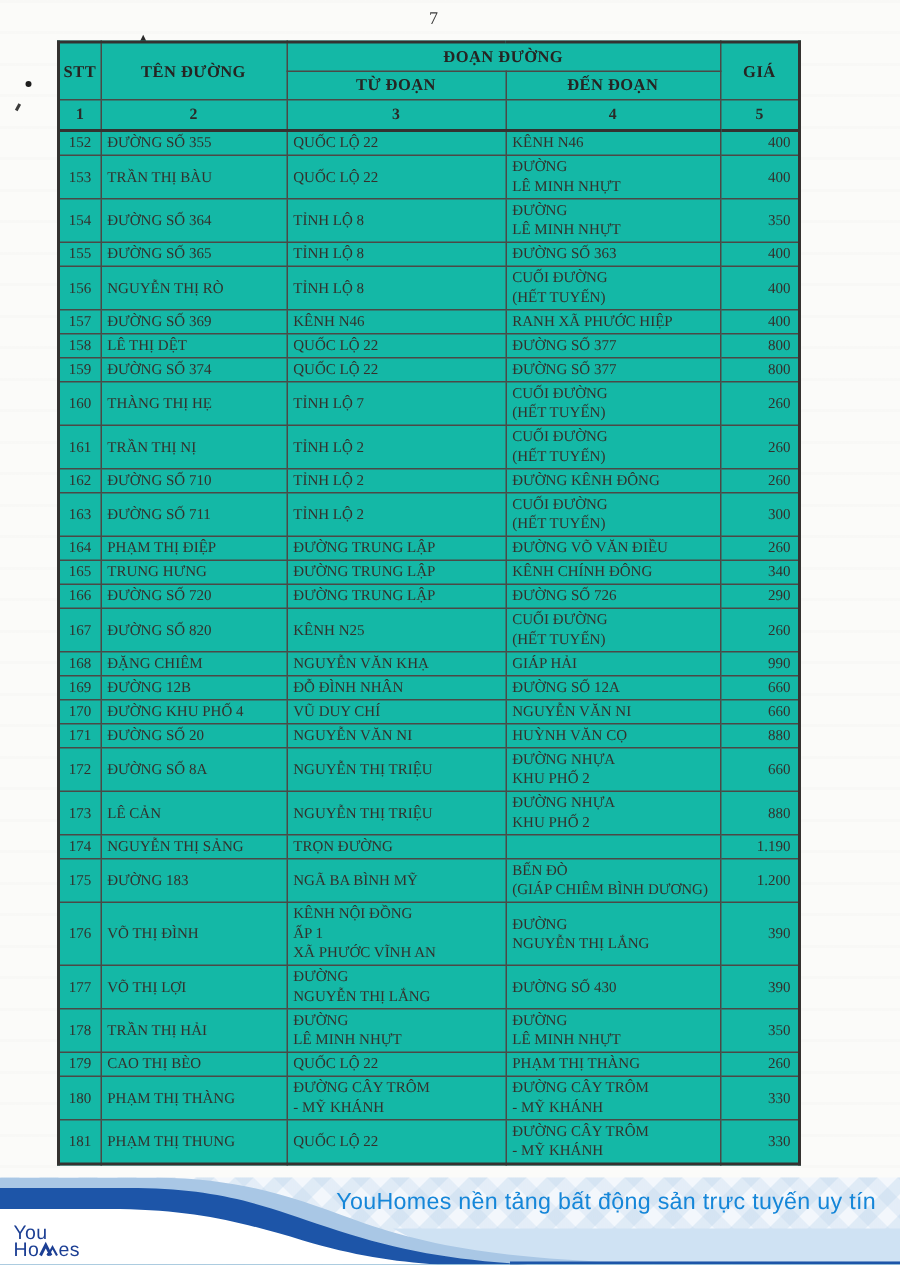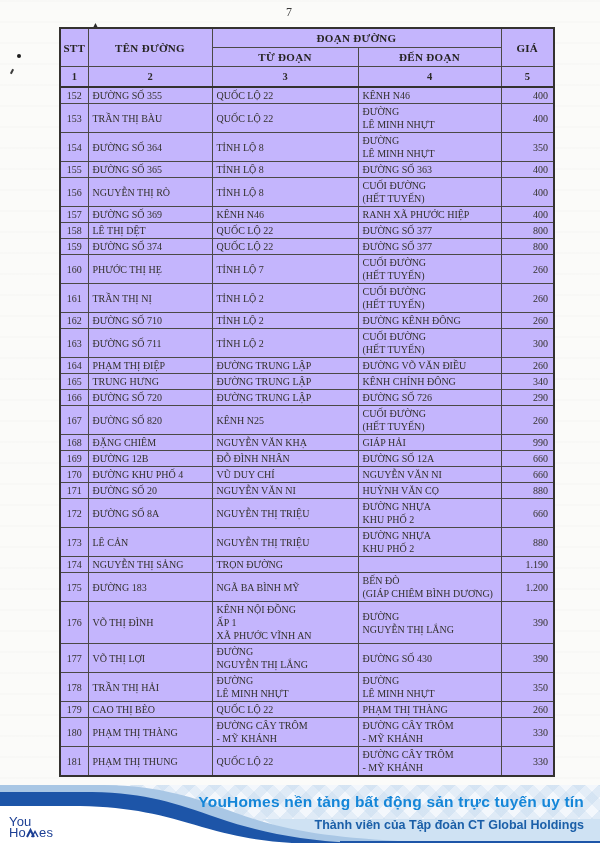--- a/index.html
+++ b/index.html
@@ -16,23 +16,23 @@
   }
   .page-number{
     position:absolute;top:5px;left:286px;font-size:12px;color:#3a3a3a;
   }
   
   .speck-triangle{position:absolute;top:22px;left:92px;font-size:7px;color:#2a2a2a;line-height:1;}
   .speck-dot{position:absolute;top:54px;left:17px;width:4px;height:4px;border-radius:50%;background:#1d1d1d;}
   .speck-dash{position:absolute;top:69px;left:11px;width:2px;height:5px;background:#3c3c3c;transform:rotate(28deg);}
 
   table.price-table{
-    position:absolute;top:27px;left:59px;width:494px;
+    position:absolute;top:27px;left:38px;width:494px;
     border-collapse:collapse;table-layout:fixed;
-    background:#c4b5fd;
+    background:#14b8a6;
     padding-left:23px;
   }
   table.price-table,
   table.price-table th,
   table.price-table td{
     border:1px solid #4b4946;
   }
   table.price-table{border:2px solid #343230;}
   thead th{
     font-size:11px;font-weight:bold;color:#262422;
@@ -57,21 +57,21 @@
     background:
       linear-gradient(135deg,rgba(173,203,231,.28) 25%,transparent 25%,transparent 50%,rgba(173,203,231,.28) 50%,rgba(173,203,231,.28) 75%,transparent 75%),
       linear-gradient(45deg,rgba(173,203,231,.22) 25%,transparent 25%,transparent 50%,rgba(173,203,231,.22) 50%,rgba(173,203,231,.22) 75%,transparent 75%),
       #f3f7fc;
     background-size:26px 26px,26px 26px;
     font-family:"Liberation Sans","DejaVu Sans",sans-serif;
   }
   .ribbon-svg{position:absolute;inset:0;display:block;}
   .footer-tagline{
     position:absolute;top:8px;right:16px;
-    font-size:15.5px;font-weight:bold;color:var(--c-tagline,#1586d8);
+    font-size:15.5px;font-weight:normal;color:var(--c-tagline,#1586d8);
     white-space:nowrap;letter-spacing:.2px;
   }
   .footer-membership{
     position:absolute;top:33px;right:16px;
     font-size:12.5px;font-weight:bold;color:var(--c-membership,#1b5fa8);
     white-space:nowrap;
   }
   .footer-logo{
     position:absolute;left:9px;bottom:5px;
     color:var(--c-logo,#1c3f94);font-weight:normal;line-height:11px;font-size:13px;
@@ -174,21 +174,21 @@
       </tr>
       <tr>
         <td class="c-stt">159</td>
         <td class="c-name">ĐƯỜNG SỐ 374</td>
         <td class="c-from">QUỐC LỘ 22</td>
         <td class="c-to">ĐƯỜNG SỐ 377</td>
         <td class="c-price">800</td>
       </tr>
       <tr>
         <td class="c-stt">160</td>
-        <td class="c-name">PHƯỚC THỊ HẸ</td>
+        <td class="c-name">THÀNG THỊ HẸ</td>
         <td class="c-from">TỈNH LỘ 7</td>
         <td class="c-to">CUỐI ĐƯỜNG
 (HẾT TUYẾN)</td>
         <td class="c-price">260</td>
       </tr>
       <tr>
         <td class="c-stt">161</td>
         <td class="c-name">TRẦN THỊ NỊ</td>
         <td class="c-from">TỈNH LỘ 2</td>
         <td class="c-to">CUỐI ĐƯỜNG
@@ -368,14 +368,13 @@
         <svg class="house-glyph" width="13" height="11" viewBox="0 0 13 11">
         <path d="M1,10 L4.5,3 L8,10" fill="none" stroke="var(--c-logo,#1c3f94)" stroke-width="2"></path>
         <path d="M6,10 L9,4.5 L12,10" fill="none" stroke="var(--c-logo,#1c3f94)" stroke-width="1.4"></path>
         <circle cx="6.2" cy="9.2" r="1" fill="var(--c-logo,#1c3f94)"></circle>
       </svg>
         <span>es</span>
     </div>
   </div>
 
   <div class="footer-tagline">YouHomes nền tảng bất động sản trực tuyến uy tín</div>
-  <div class="footer-membership">Thành viên của Tập đoàn CT Global Holdings</div>
 </div>
 
 </body></html>

